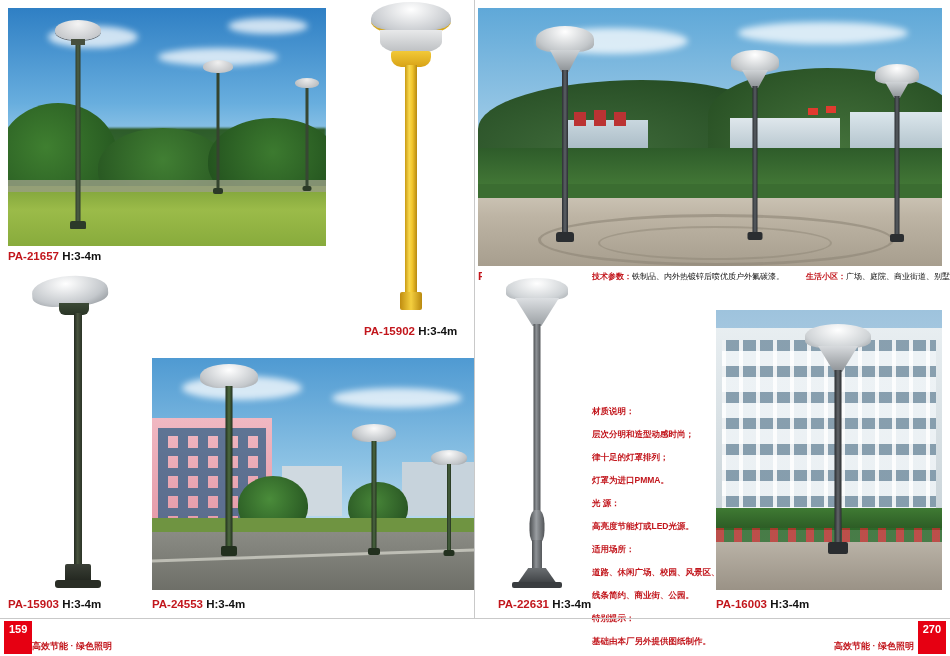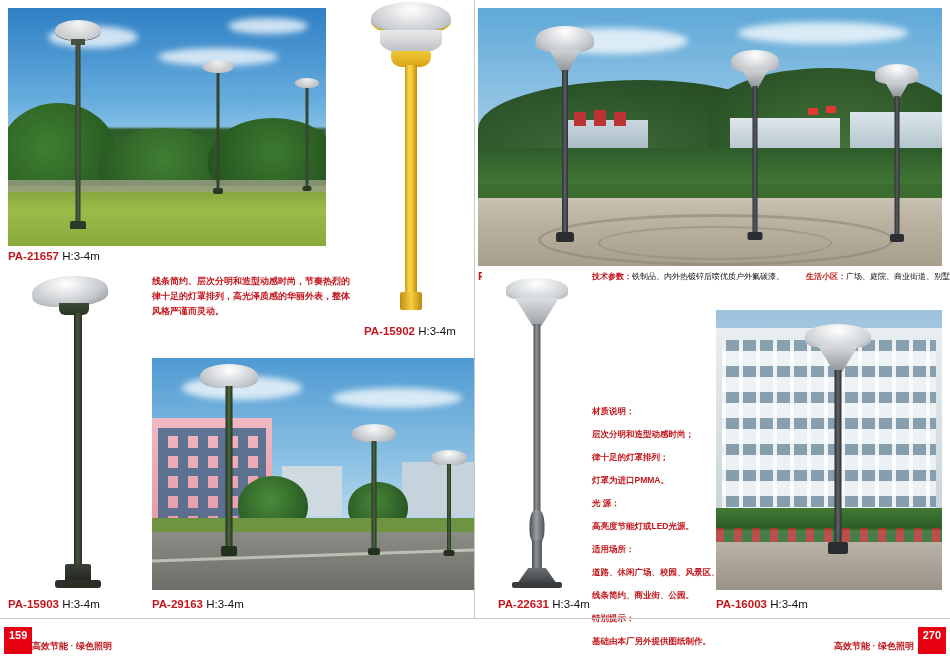--- a/index.html
+++ b/index.html
@@ -37,21 +37,21 @@
 
   
   .cap {
     position:absolute;
     color:#c2161c;
     font-weight:bold;
     font-size:11.5px;
     white-space:nowrap;
     letter-spacing:0;
   }
-  .cap .hh { color:#111; font-weight:normal; }
+  .cap .hh { color:#111; font-weight:bold; }
 
   .desc {
     position:absolute;
     color:#c2161c;
     font-size:9px;
     line-height:15px;
     font-weight:bold;
   }
   .spec {
     position:absolute;
@@ -59,21 +59,21 @@
     font-size:8.5px;
     line-height:11.5px;
     font-weight:bold;
     white-space:pre-line;
   }
   .specline { position:absolute; font-size:8px; color:#c2161c; font-weight:bold; white-space:nowrap; }
   .specline .k { color:#c2161c; }
   .specline .v { color:#111; font-weight:normal; }
   .pgnum {
     position:absolute; bottom:2px; font-size:11px; font-weight:bold; color:#fff;
-    background:#e60012; padding:2px 5px 13px 5px; line-height:12px;
+    background:#e60012; padding:2px 5px 19px 5px; line-height:12px;
   }
   .pgnum.right { background:#e60012; }
   .foot-label {
     position:absolute; bottom:3px; font-size:9px; color:#c2161c; font-weight:bold; white-space:nowrap;
   }
   .rule { position:absolute; height:1px; background:#c9c9c9; }
   .vrule { position:absolute; width:1px; background:#c9c9c9; }
 </style>
 </head>
 <body>
@@ -183,25 +183,20 @@
     <span class="hh">H:3-4m</span>
   </div>
 
   <div class="specline" style="left:592px; top:271px;">
     <span class="k">技术参数：</span><span class="v">铁制品、内外热镀锌后喷优质户外氟碳漆。</span>
   </div>
   <div class="specline" style="left:806px; top:271px;">
     <span class="k">生活小区：</span><span class="v">广场、庭院、商业街道、别墅区等场所。</span>
   </div>
 
-  <div class="desc" style="left:152px; top:274px; width:200px;">
-    <div>线条简约、层次分明和造型动感时尚，节奏热烈的</div>
-    <div>律十足的灯罩排列，高光泽质感的华丽外表，整体</div>
-    <div>风格严谨而灵动。</div>
-  </div>
 
   <div style="position:absolute;left:18px;top:272px;width:120px;height:318px;background:#fff;">
     <div class="lamp" style="left:10px;top:4px;width:100px;height:310px;">
       <div class="head" style="left:42%;top:0;width:76px;height:30px;background:radial-gradient(ellipse at 45% 25%,#ffffff,#c4c8cc 65%,#868b90);border-radius:55% 55% 38% 38%;transform:translateX(-50%) rotate(-4deg);"></div>
       <div class="head" style="left:46%;top:27px;width:30px;height:12px;background:linear-gradient(180deg,#3c4a36,#2a3526);border-radius:0 0 6px 6px;transform:translateX(-50%);"></div>
       <div class="pole" style="top:37px;width:8px;height:255px;background:linear-gradient(90deg,#232a20,#49543f 45%,#2b3326);"></div>
       <div class="base" style="top:288px;width:26px;height:20px;background:linear-gradient(180deg,#3a3f36,#1f231c);border-radius:2px;"></div>
       <div class="base" style="top:304px;width:46px;height:8px;background:#2a2e26;border-radius:3px;"></div>
     </div>
   </div>
@@ -240,21 +235,21 @@
       <div class="pole" style="top:17px;width:5px;height:108px;background:linear-gradient(90deg,#24331f,#4a6640,#24331f);"></div>
       <div class="base" style="top:124px;width:12px;height:7px;background:#22301e;"></div>
     </div>
     <div class="lamp" style="left:272px;top:92px;width:50px;height:110px;">
       <div class="head" style="top:0;width:36px;height:15px;background:radial-gradient(ellipse at 50% 25%,#fafafa,#bfc3c7 70%,#8e9397);border-radius:55% 55% 40% 40%;"></div>
       <div class="pole" style="top:14px;width:4px;height:88px;background:linear-gradient(90deg,#24331f,#486340,#24331f);"></div>
       <div class="base" style="top:100px;width:11px;height:6px;background:#22301e;"></div>
     </div>
   </div>
   <div class="cap" style="left:152px; top:598px;">
-    <span>PA-29163</span>
+    <span>PA-24553</span>
     <span class="hh">H:3-4m</span>
   </div>
 
   <div style="position:absolute;left:482px;top:270px;width:110px;height:322px;background:#fff;">
     <div class="lamp" style="left:6px;top:8px;width:98px;height:312px;">
       <div class="head" style="top:0;width:62px;height:22px;background:radial-gradient(ellipse at 50% 25%,#ffffff,#cfd3d6 70%,#a4a9ad);border-radius:50% 50% 28% 28%;"></div>
       <div class="head" style="top:20px;width:44px;height:28px;background:linear-gradient(180deg,#dcdfe2,#9ba0a4);clip-path:polygon(0 0,100% 0,60% 100%,40% 100%);"></div>
       <div class="pole" style="top:46px;width:7px;height:190px;background:linear-gradient(90deg,#4c4f52,#8e9296 40%,#55585b);"></div>
       <div class="head" style="top:232px;width:15px;height:34px;background:linear-gradient(90deg,#4b4e51,#9a9ea2 45%,#525558);border-radius:40%;"></div>
       <div class="pole" style="top:262px;width:10px;height:30px;background:linear-gradient(90deg,#4c4f52,#8e9296 40%,#55585b);"></div>

